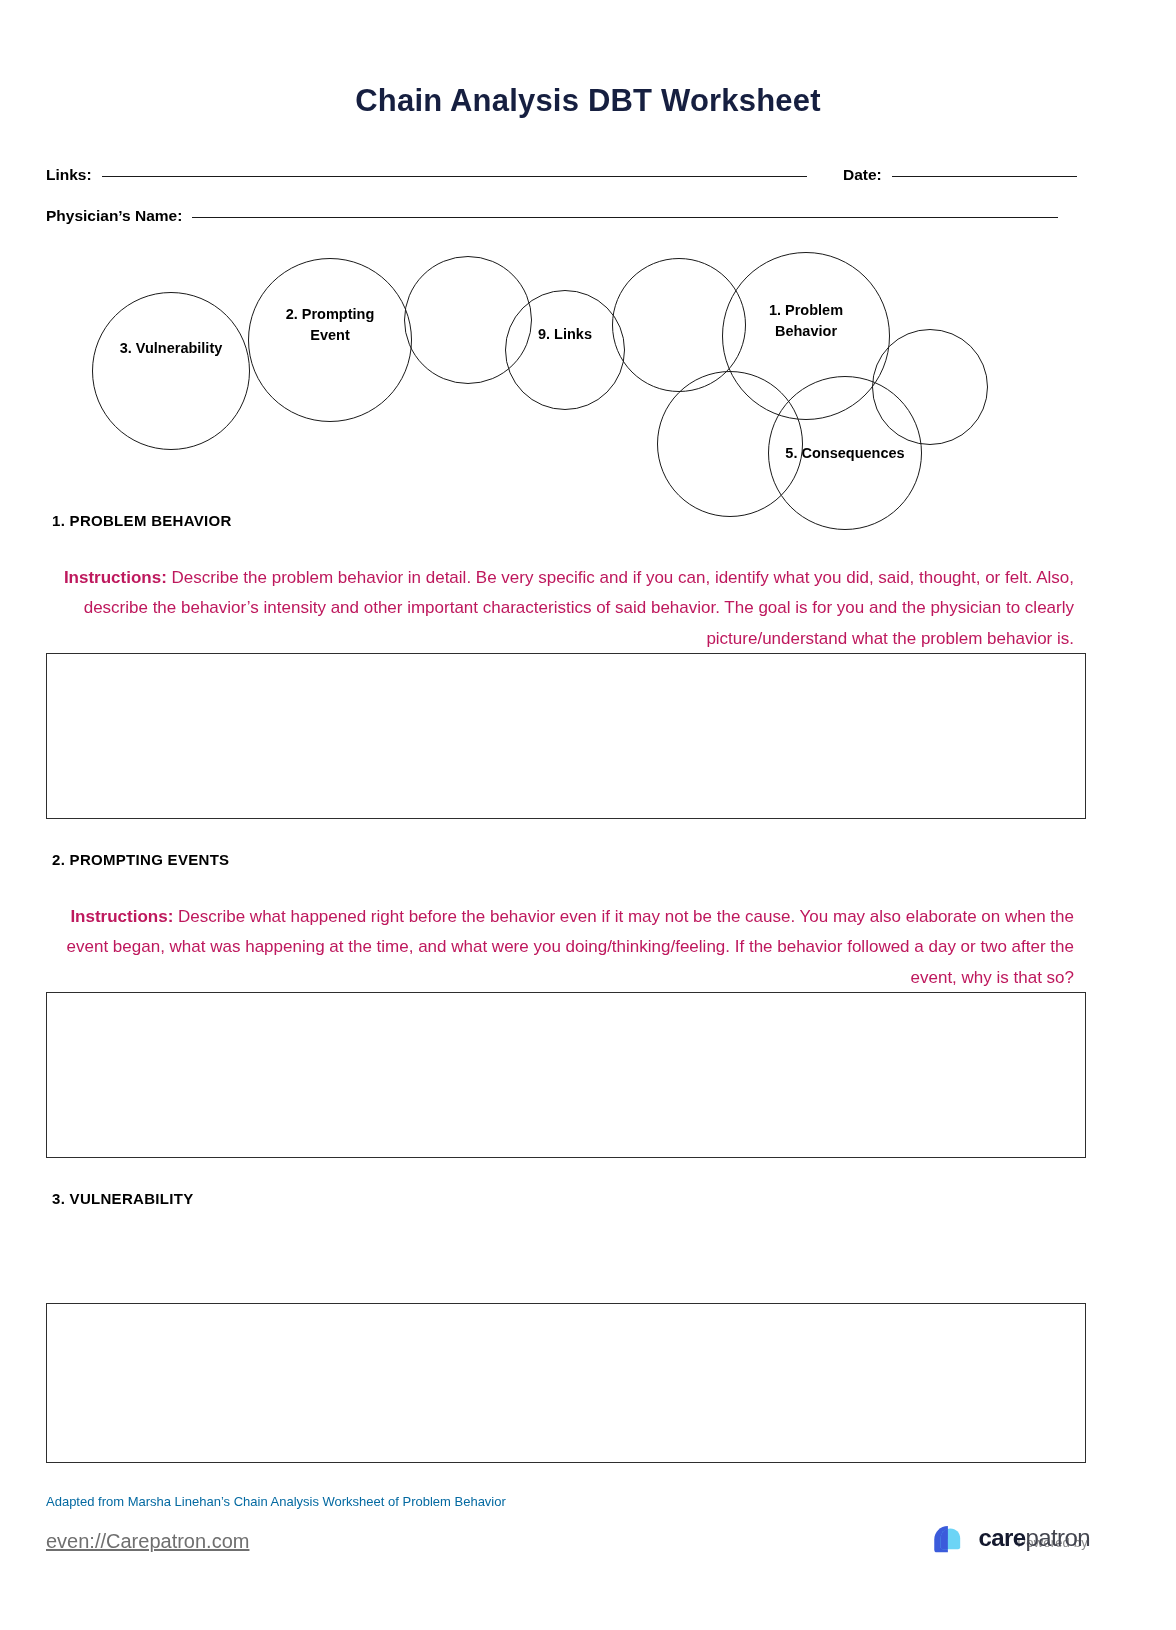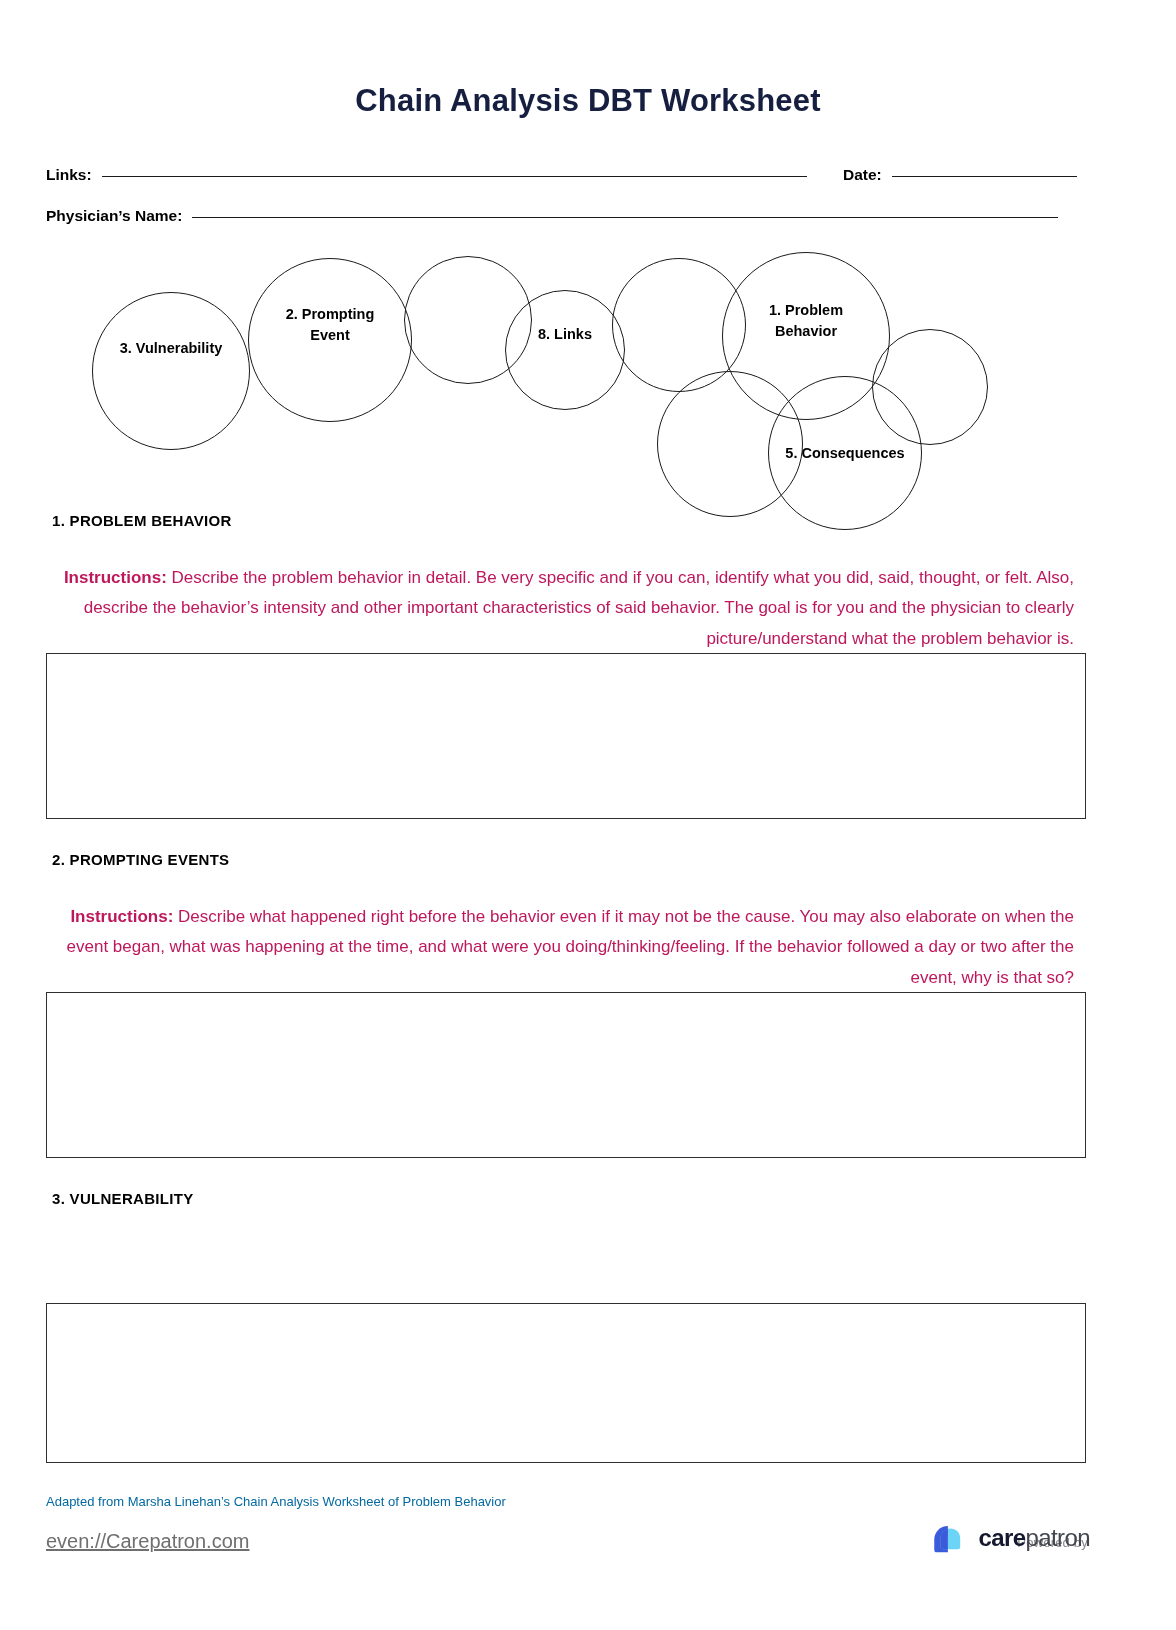--- a/index.html
+++ b/index.html
@@ -174,21 +174,21 @@
     <div class="circle" style="left:92px; top:54px; width:158px; height:158px;"></div>
     <div class="circle-label" style="left:92px; top:100px; width:158px;">3. Vulnerability</div>
 
     <div class="circle" style="left:248px; top:20px; width:164px; height:164px;"></div>
     <div class="circle-label" style="left:248px; top:66px; width:164px;">2. Prompting
 Event</div>
 
     <div class="circle" style="left:404px; top:18px; width:128px; height:128px;"></div>
 
     <div class="circle" style="left:505px; top:52px; width:120px; height:120px;"></div>
-    <div class="circle-label" style="left:505px; top:86px; width:120px;">8. Links</div>
+    <div class="circle-label" style="left:505px; top:86px; width:120px;">9. Links</div>
 
     <div class="circle" style="left:612px; top:20px; width:134px; height:134px;"></div>
 
     <div class="circle" style="left:722px; top:14px; width:168px; height:168px;"></div>
     <div class="circle-label" style="left:722px; top:62px; width:168px;">1. Problem
 Behavior</div>
 
     <div class="circle" style="left:872px; top:91px; width:116px; height:116px;"></div>
 
     <div class="circle" style="left:657px; top:133px; width:146px; height:146px;"></div>

